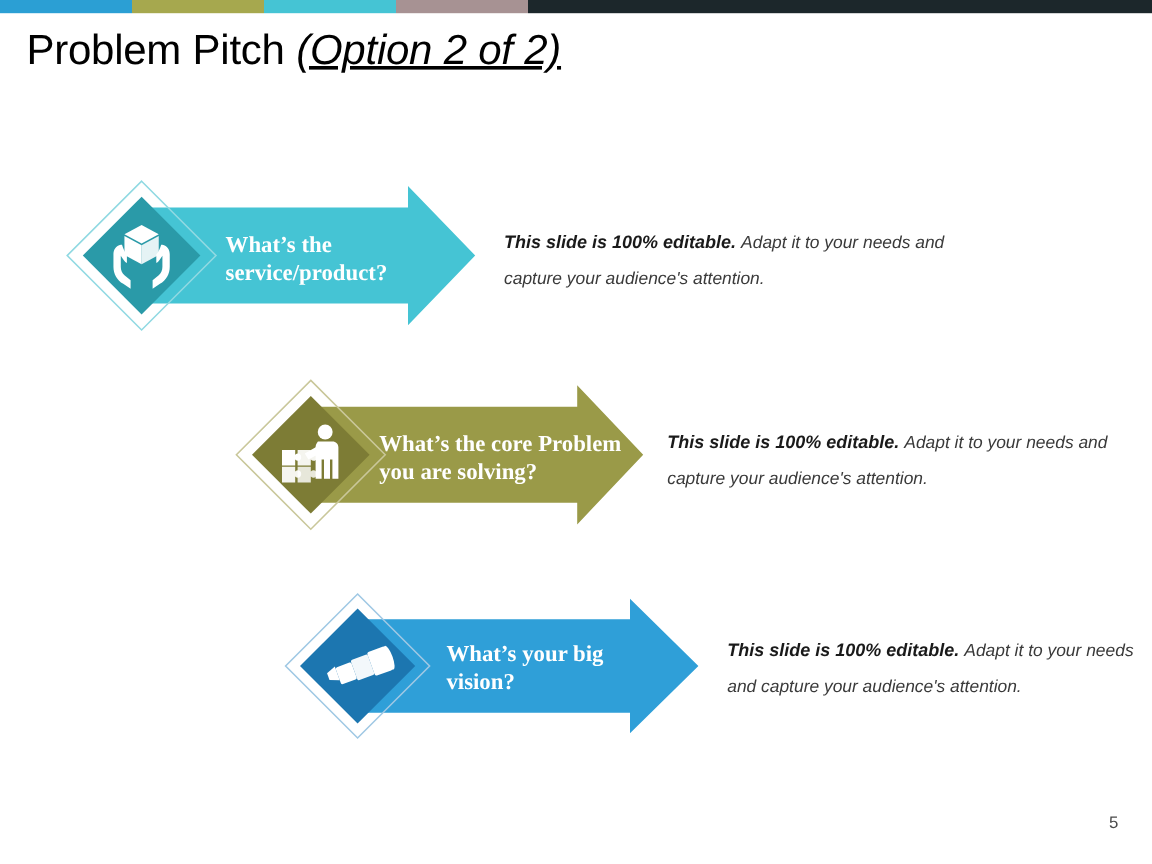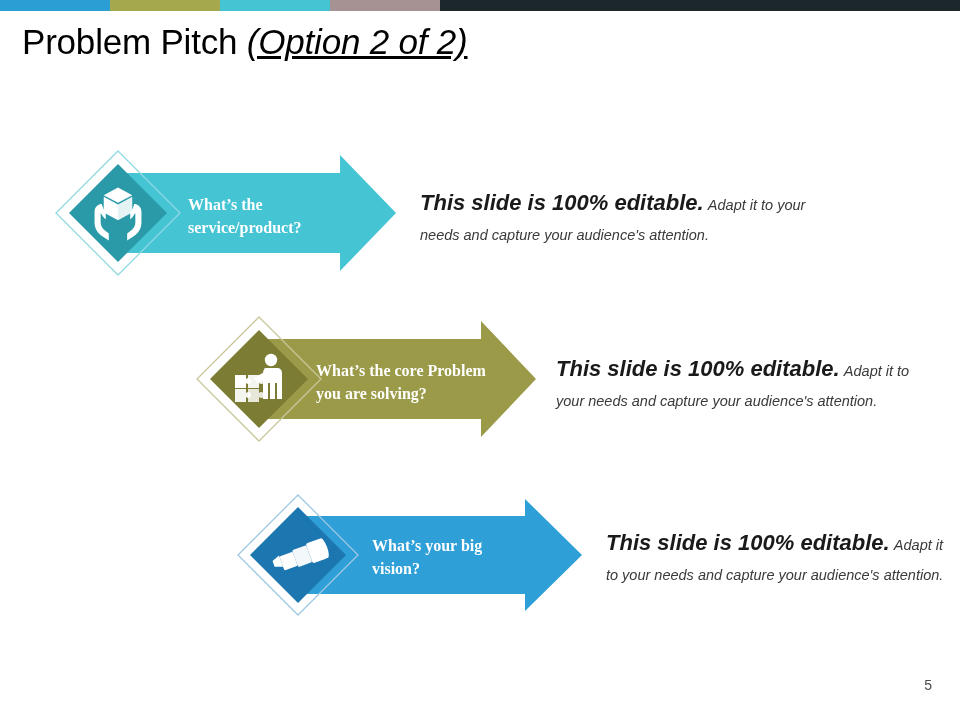--- a/index.html
+++ b/index.html
@@ -57,38 +57,38 @@
     top: 0;
     left: 0;
   }
   .arrow-svg { display: block; }
 
   
   .banner-label {
     position: absolute;
     font-family: "Liberation Serif", serif;
     font-weight: bold;
-    font-size: 16px;
+    font-size: 19px;
     line-height: 23px;
     color: #ffffff;
     white-space: pre-line;
   }
 
   
   .body-text {
     position: absolute;
     font-family: "Liberation Sans", sans-serif;
     font-style: italic;
     font-size: 15px;
     line-height: 30px;
     color: #2b2b2b;
   }
   .body-text .lead {
     font-weight: bold;
-    font-size: 22px;
+    font-size: 15px;
     color: #1a1a1a;
   }
   .body-text .rest {
     font-weight: normal;
     font-size: 14.5px;
     color: #3a3a3a;
   }
 
   
   #page-number {

